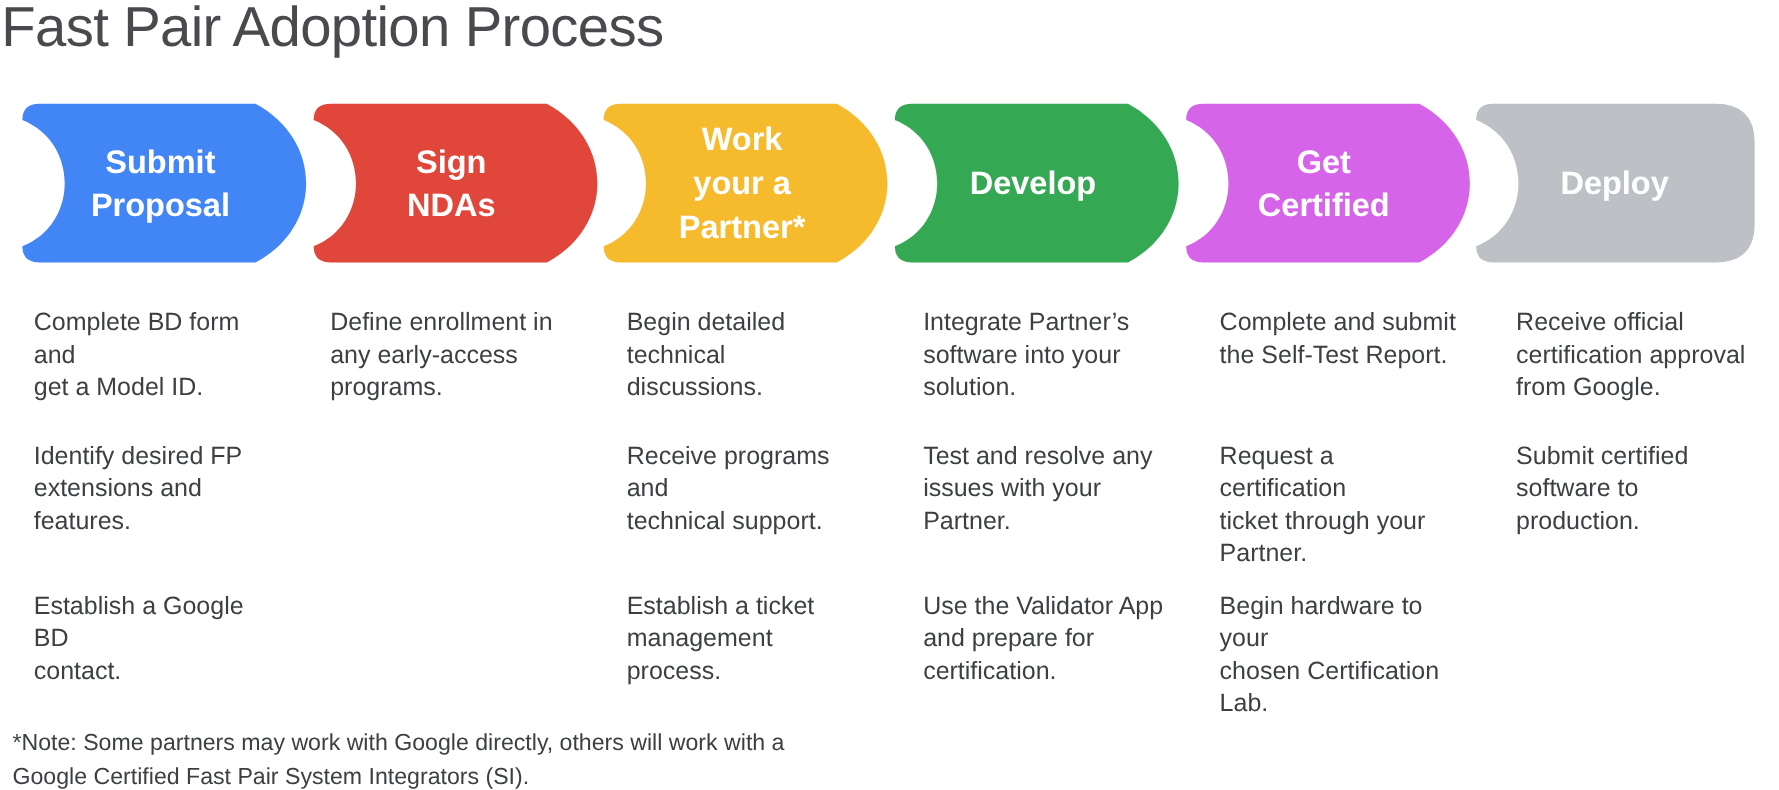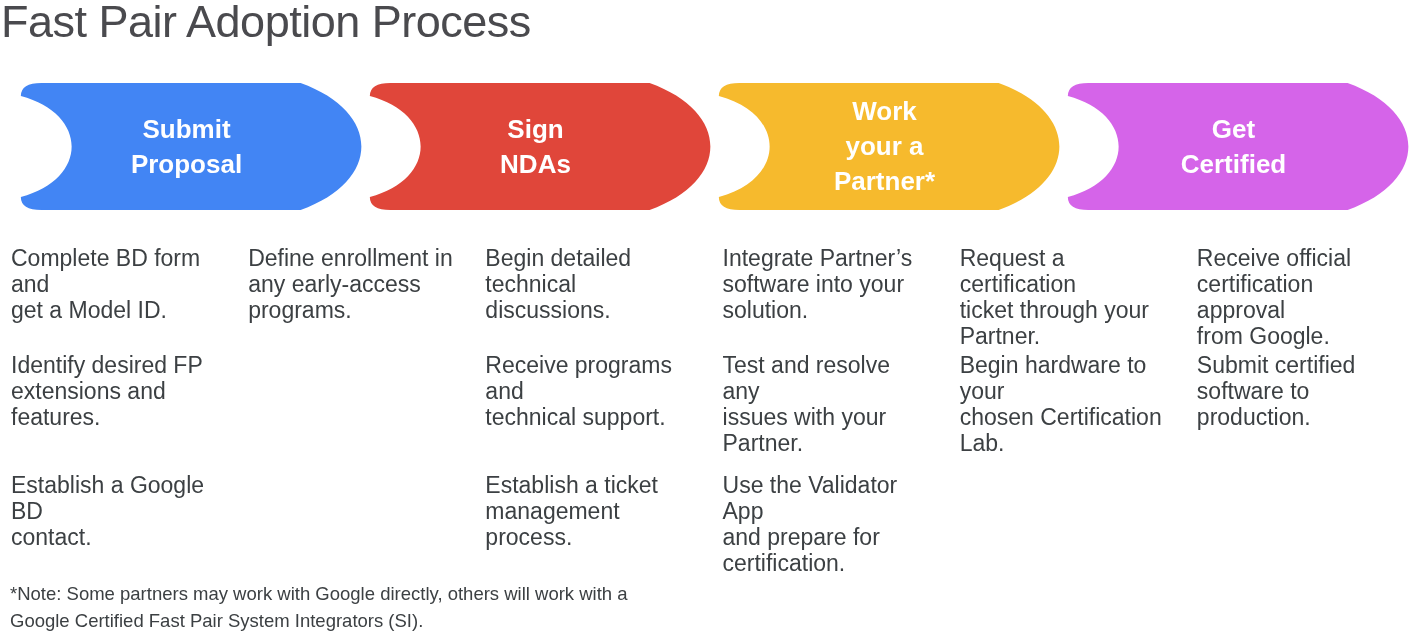--- a/index.html
+++ b/index.html
@@ -21,21 +21,21 @@
     display:flex;align-items:center;justify-content:center;
     text-align:center;color:#ffffff;font-weight:bold;
     font-size:26px;line-height:35px;white-space:pre-line;
   }
   .steps-band{
     position:absolute;top:245px;left:0;width:1423px;display:flex;align-items:flex-start;
   }
   .stage-steps{
     flex:1;box-sizing:border-box;padding:0 18px 0 11px;
     display:grid;grid-template-rows:107px 120px auto;
-    color:#3c4043;font-size:23px;line-height:26px;white-space:pre-line;
+    color:#3c4043;font-size:20px;line-height:26px;white-space:pre-line;margin-left:16px;
   }
   .footnote{
     position:absolute;top:580px;left:10px;width:760px;
     color:#3c4043;font-size:18.5px;line-height:27px;white-space:pre-line;
   }
 </style>
 </head>
 <body>
 
 <div class="title">Fast Pair Adoption Process</div>
@@ -58,24 +58,36 @@
     <div class="stage">
       <svg viewBox="0 0 237 127" preserveAspectRatio="none">
         <path d="M 20,0 L 196,0 C 251,29 251,98 196,127 L 20,127 Q 6,127 6,114 C 52,96 52,31 6,13 Q 6,0 20,0 Z" fill="#F6BA2D"></path>
       </svg>
       <div class="stage-label">Work
 your a
 Partner*</div>
     </div>
     <div class="stage">
       <svg viewBox="0 0 237 127" preserveAspectRatio="none">
+        <path d="M 20,0 L 196,0 C 251,29 251,98 196,127 L 20,127 Q 6,127 6,114 C 52,96 52,31 6,13 Q 6,0 20,0 Z" fill="#35A853"></path>
+      </svg>
+      <div class="stage-label">Develop</div>
+    </div>
+    <div class="stage">
+      <svg viewBox="0 0 237 127" preserveAspectRatio="none">
         <path d="M 20,0 L 196,0 C 251,29 251,98 196,127 L 20,127 Q 6,127 6,114 C 52,96 52,31 6,13 Q 6,0 20,0 Z" fill="#D564E9"></path>
       </svg>
       <div class="stage-label">Get
 Certified</div>
+    </div>
+    <div class="stage">
+      <svg viewBox="0 0 237 127" preserveAspectRatio="none">
+        <path d="M 20,0 L 201,0 Q 233,0 233,31 L 233,96 Q 233,127 201,127 L 20,127 Q 6,127 6,114 C 52,96 52,31 6,13 Q 6,0 20,0 Z" fill="#BDC1C6"></path>
+      </svg>
+      <div class="stage-label">Deploy</div>
     </div>
   </div>
 
 <div class="steps-band">
     <div class="stage-steps"><div class="step">Complete BD form and
 get a Model ID.</div><div class="step">Identify desired FP
 extensions and
 features.</div><div class="step">Establish a Google BD
 contact.</div></div>
     <div class="stage-steps"><div class="step">Define enrollment in
@@ -85,21 +97,22 @@
 technical discussions.</div><div class="step">Receive programs and
 technical support.</div><div class="step">Establish a ticket
 management process.</div></div>
     <div class="stage-steps"><div class="step">Integrate Partner’s
 software into your
 solution.</div><div class="step">Test and resolve any
 issues with your
 Partner.</div><div class="step">Use the Validator App
 and prepare for
 certification.</div></div>
-    <div class="stage-steps"><div class="step">Request a certification
+    <div class="stage-steps"><div class="step">Complete and submit
+the Self-Test Report.</div><div class="step">Request a certification
 ticket through your
 Partner.</div><div class="step">Begin hardware to your
 chosen Certification
 Lab.</div></div>
     <div class="stage-steps"><div class="step">Receive official
 certification approval
 from Google.</div><div class="step">Submit certified
 software to
 production.</div></div>
   </div>

